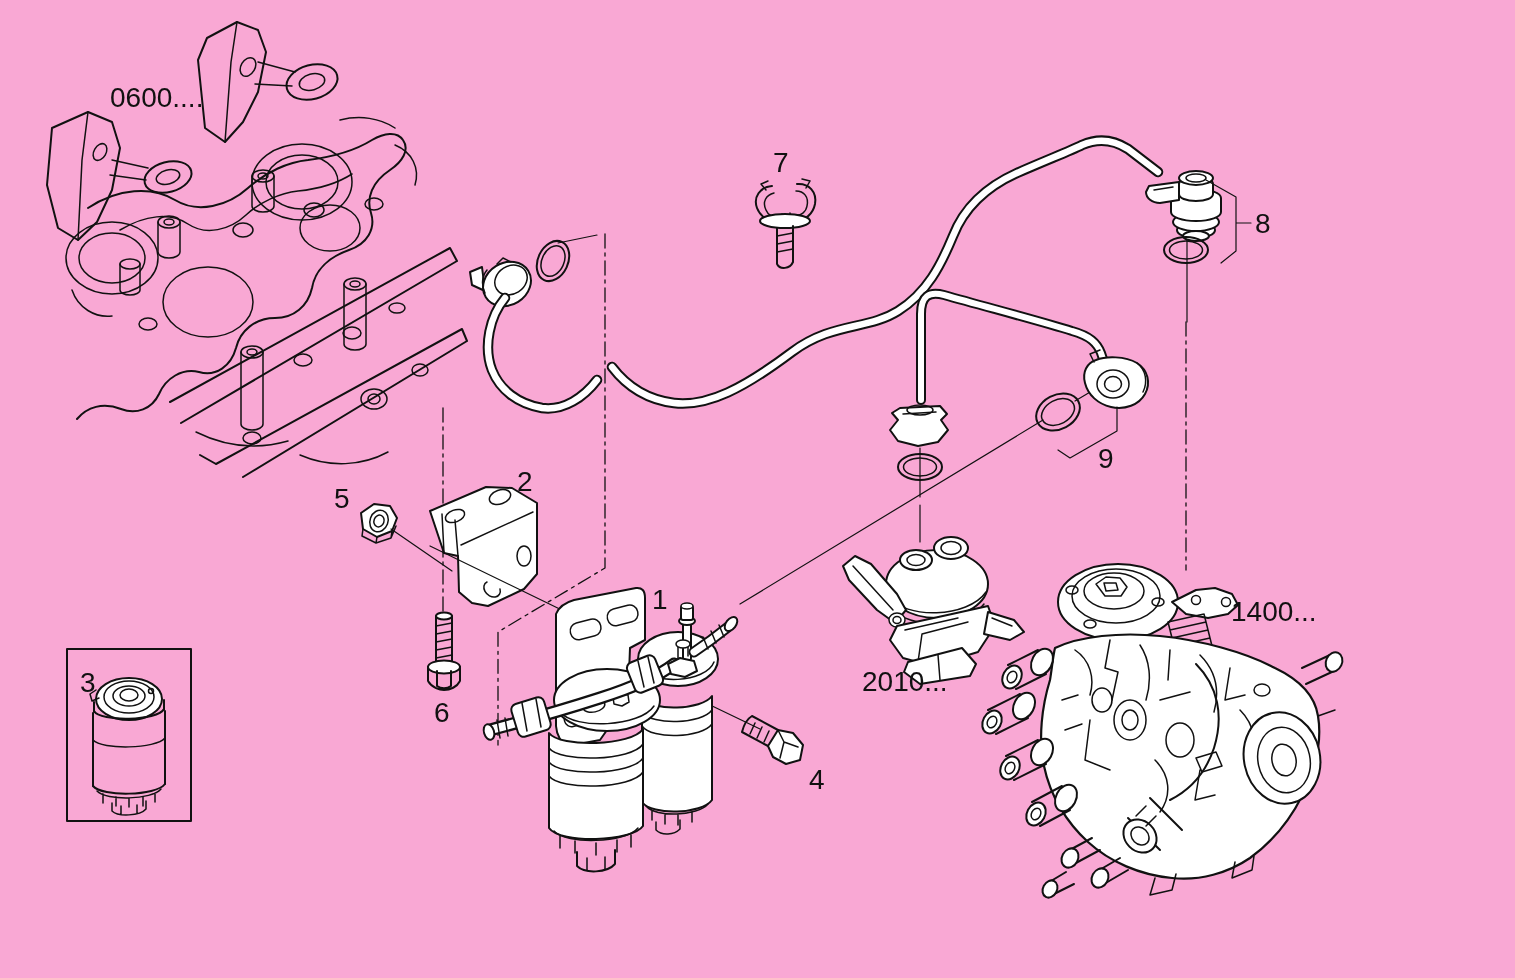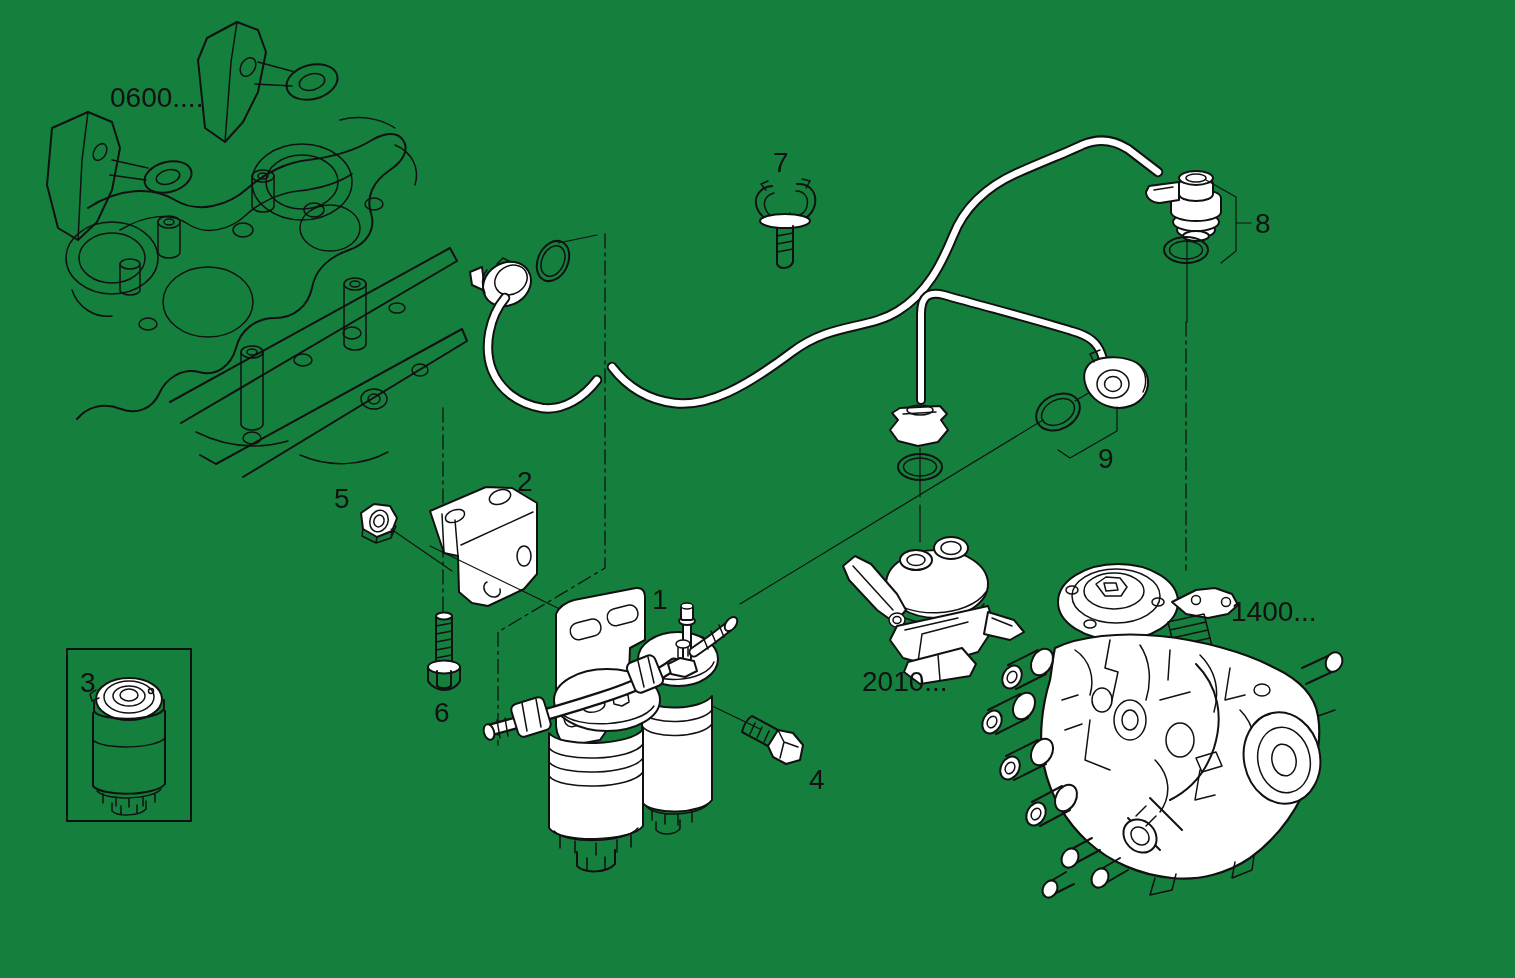--- a/index.html
+++ b/index.html
@@ -1,16 +1,16 @@
 <!DOCTYPE html>
 <html><head>
 <meta charset="utf-8">
 <style>
   html,body{margin:0;padding:0;background:#ffffff;}
-  #stage{position:relative;width:1515px;height:978px;background:#15803d;overflow:hidden;
+  #stage{position:relative;width:1515px;height:978px;background:#f9a8d4;overflow:hidden;
          font-family:"Liberation Sans","DejaVu Sans",sans-serif;}
   svg{position:absolute;left:0;top:0;}
   .lbl{font-family:"Liberation Sans","DejaVu Sans",sans-serif;font-size:28px;fill:#111;stroke:none;}
   .w{fill:#ffffff;}
   .s15{stroke-width:1.5;}
   .thin{stroke-width:1.2;}
   .cl{stroke-width:1.3;stroke-dasharray:14 5 3 5;}
 </style>
 </head>
 <body>

